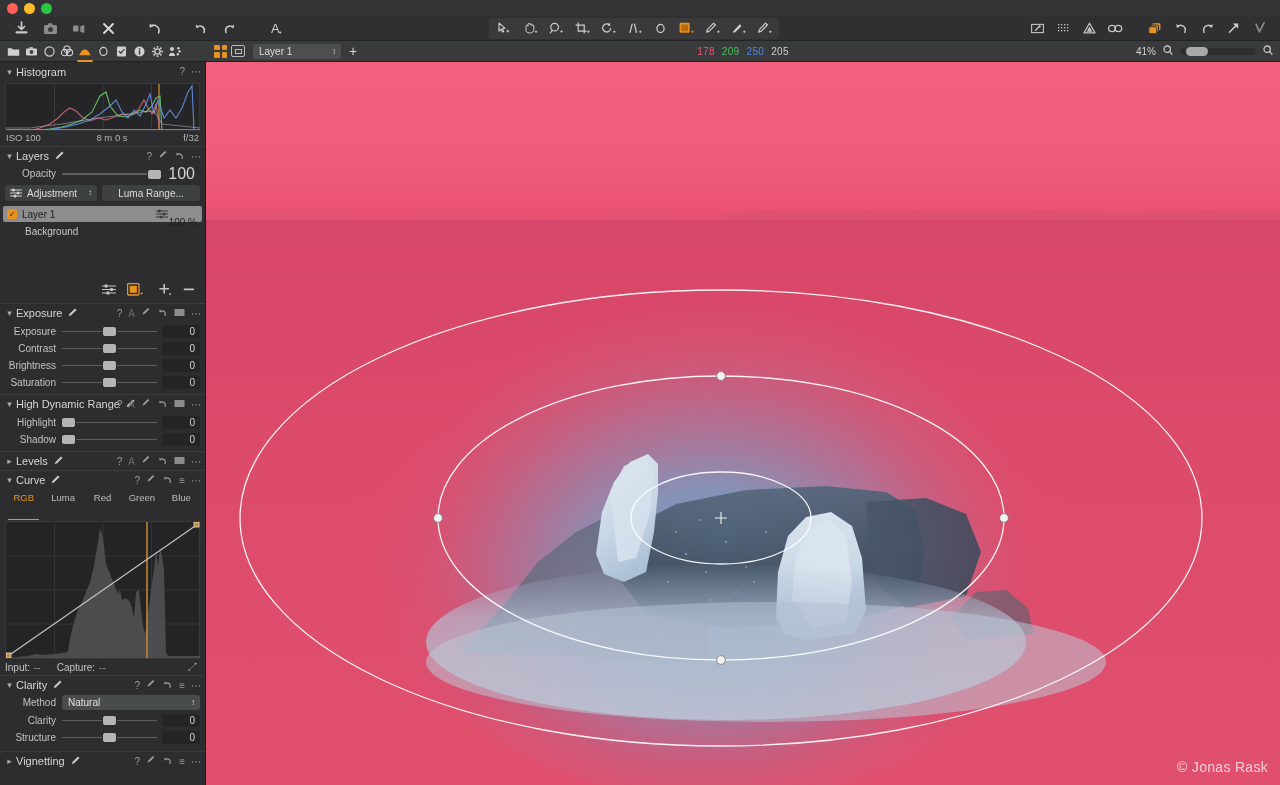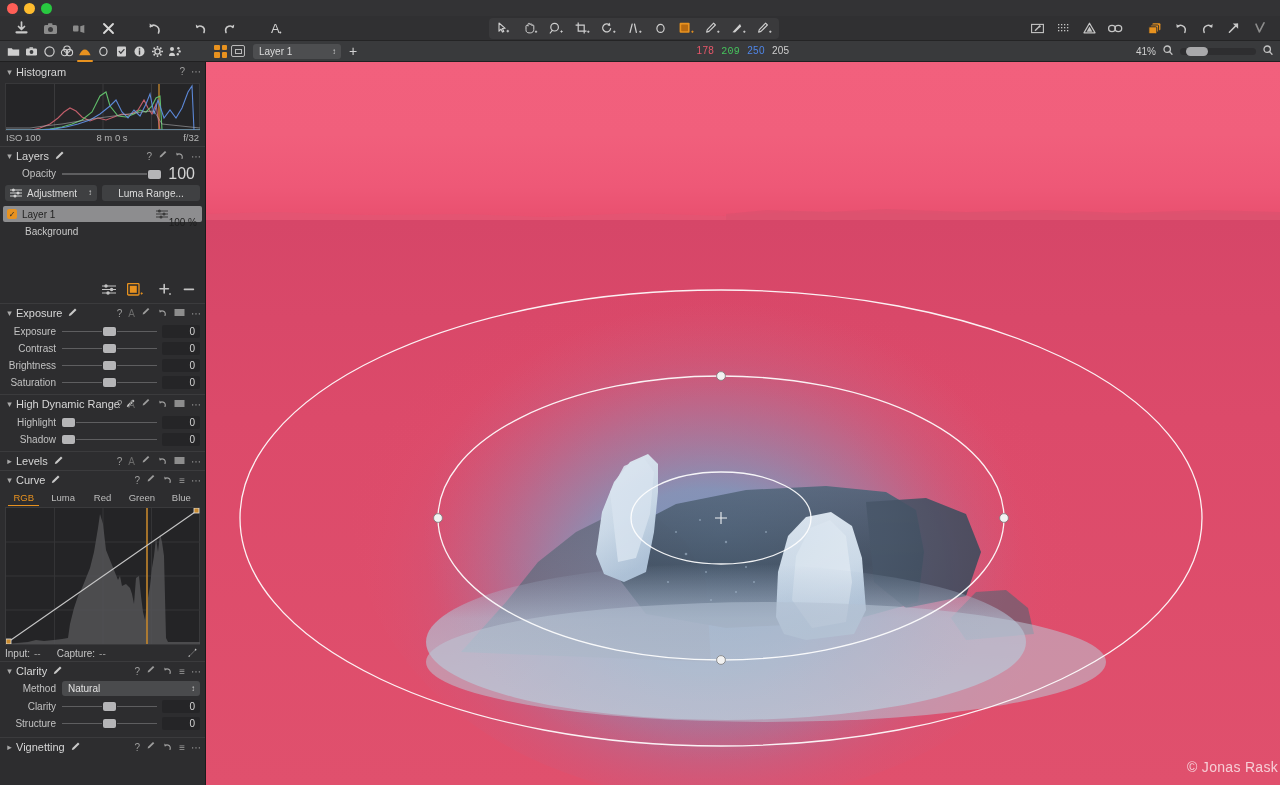--- a/index.html
+++ b/index.html
@@ -87,21 +87,21 @@
   .layer-select .chev {
     position: absolute; right: 5px; top: 1px; font-size: 8px; color: #c9c9c9;
     line-height: 13px;
   }
   .plus-btn { margin-left: 8px; color: #d2d2d2; font-size: 14px; line-height: 14px; }
   .rgbvals {
     position: absolute; left: 0; width: 100%; text-align: center;
     font-size: 10px; letter-spacing: .3px; pointer-events: none;
   }
   .rgbvals span { margin: 0 2px; }
-  .v-r { color: #e8576a; } .v-g { color: #46c25c; font-family: Liberation Mono, monospace; } .v-b { color: #4f86e8; } .v-k { color: #cfcfcf; }
+  .v-r { color: #e8576a; } .v-g { color: #46c25c; } .v-b { color: #4f86e8; } .v-k { color: #cfcfcf; }
   .zoomgrp {
     position: absolute; right: 6px; display: flex; align-items: center; gap: 6px;
   }
   .zoompct { font-size: 10px; color: #d0d0d0; }
   .zoomtrack {
     width: 76px; height: 7px; background: #2e2e30; border-radius: 4px; position: relative;
   }
   .zoomthumb {
     position: absolute; left: 6px; top: -1px; width: 22px; height: 9px;
     background: #a9a9ab; border-radius: 5px;
@@ -189,21 +189,21 @@
     display: flex; align-items: center; justify-content: flex-end; gap: 11px;
     padding: 0 10px 4px 0; height: 22px;
   }
   .layer-actions .ic { color: #c3c3c3; font-size: 13px; line-height: 13px; }
 
   
   .curvetabs {
     display: flex; padding: 3px 4px 0 4px; gap: 0;
   }
   .ctab {
-    flex: 1; text-align: center; font-size: 9.5px; color: #bdbdbd; padding-bottom: 3px;
+    flex: 1; text-align: center; font-size: 9.5px; color: #bdbdbd; padding-bottom: 17px;
     position: relative;
   }
   .ctab.sel { color: #e8921f; }
   .ctab.sel::after {
     content: ''; position: absolute; left: 4px; right: 4px; bottom: 0; height: 1.5px;
     background: #e8921f;
   }
   .curvebox {
     margin: 1px 5px 0 5px; height: 138px; background: #242426; position: relative;
     border: 1px solid #3a3a3c;
@@ -224,21 +224,21 @@
   }
   .methodsel .chev { position: absolute; right: 5px; top: 0; line-height: 15px; font-size: 8px; color: #c9c9c9; }
 
   
   .viewer {
     position: absolute; left: 206px; top: 62px; right: 0; bottom: 0;
     background: #1f1f21; overflow: hidden;
   }
   .photo { position: absolute; inset: 0; }
   .watermark {
-    position: absolute; right: 2px; bottom: 10px; font-size: 14px;
+    position: absolute; right: 12px; bottom: 10px; font-size: 14px;
     color: rgba(255,255,255,.72); letter-spacing: .3px;
   }
 </style>
 </head>
 <body>
 
 <div class="app">
 
   <div class="titlebar">
     <div class="traffic">

